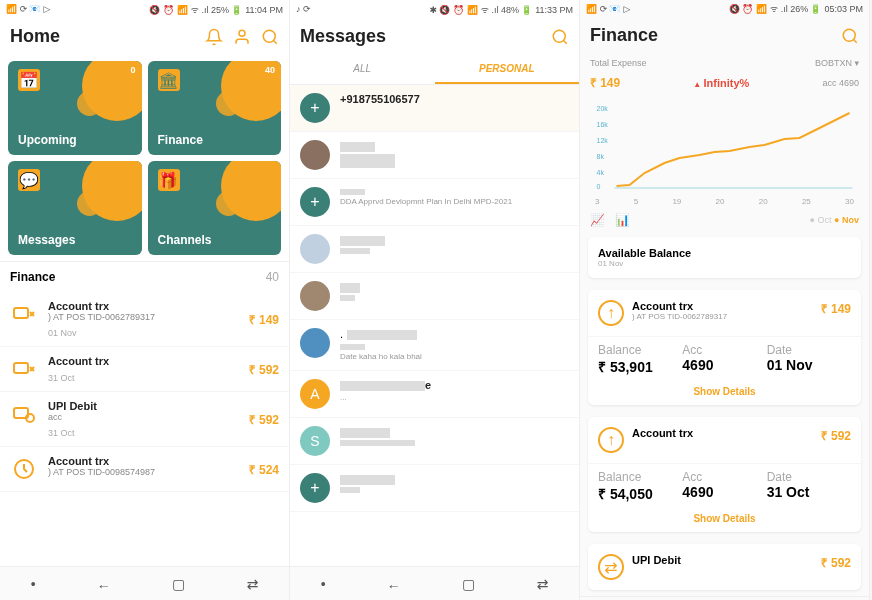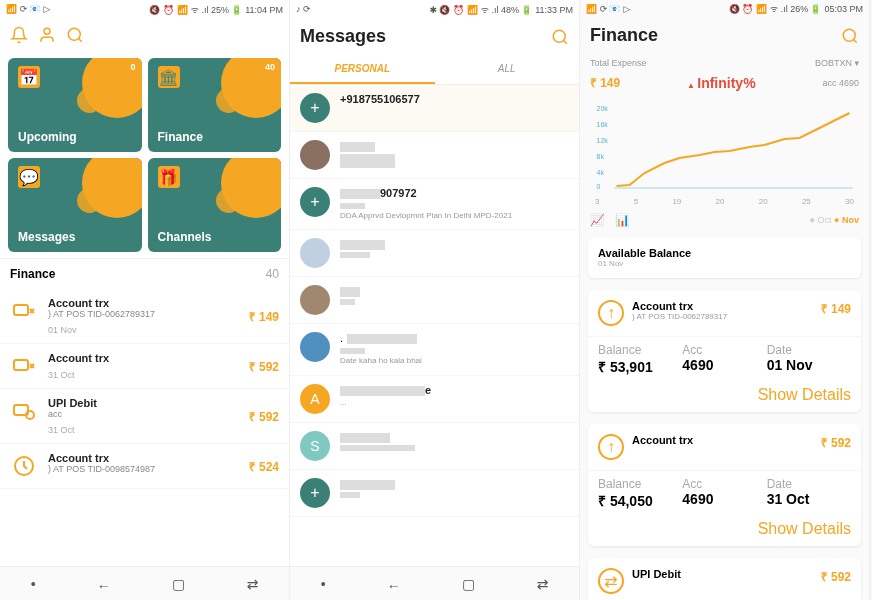--- a/index.html
+++ b/index.html
@@ -43,21 +43,21 @@
 .msg .mmid{flex:1;overflow:hidden}
 .msg .mtitle{font-size:11px;font-weight:600;color:#222}
 .msg .mdate{font-size:9px;color:#f5a623}
 .msg .msub{font-size:8px;color:#999;line-height:1.3}
 .msg .redact{background:#ddd;height:10px;margin:2px 0}
 .totalexp{padding:4px 10px;display:flex;font-size:9px}
 .totalexp .tlabel{color:#999}
 .totalexp .tacct{margin-left:auto;color:#999}
 .totalrow{padding:2px 10px 8px;display:flex;align-items:center;font-size:12px}
 .totalrow .amt{color:#f5a623;font-weight:700}
-.totalrow .inf{margin:0 auto;color:#e74c3c;font-weight:600;font-size:14px}
+.totalrow .inf{margin:0 auto;color:#e74c3c;font-weight:600;font-size:11px}
 .totalrow .inf::before{content:'▲ ';font-size:8px}
 .totalrow .acc{color:#999;font-size:9px}
 .chart{padding:4px 10px;height:110px;position:relative}
 .chart svg{width:100%;height:90px}
 .chart .xlabels{display:flex;justify-content:space-between;font-size:8px;color:#aaa;padding:0 5px}
 .charttools{display:flex;padding:4px 10px;align-items:center;gap:10px}
 .charttools .ct{color:#bbb;font-size:12px}
 .charttools .legend{margin-left:auto;font-size:9px}
 .charttools .loct{color:#ccc}
 .charttools .lnov{color:#f5a623;font-weight:600}
@@ -68,32 +68,33 @@
 .fcarddet .fhead{display:flex;padding:10px;gap:8px;align-items:flex-start}
 .fcarddet .fhead .ficon{width:26px;height:26px;border:2px solid #f5a623;border-radius:50%;display:flex;align-items:center;justify-content:center;color:#f5a623;flex-shrink:0}
 .fcarddet .fhead .fmid{flex:1}
 .fcarddet .fhead .fttl{font-size:11px;font-weight:600}
 .fcarddet .fhead .fsub{font-size:8px;color:#999}
 .fcarddet .fhead .famt{font-size:12px;font-weight:700;color:#f5a623}
 .fcarddet .fgrid{display:flex;padding:6px 10px;border-top:1px solid #f5f5f5}
 .fcarddet .fgrid .col{flex:1}
 .fcarddet .fgrid .clbl{font-size:12px;color:#aaa}
 .fcarddet .fgrid .cval{font-size:14px;font-weight:600}
-.fcarddet .showd{text-align:right;padding:4px 10px 8px;font-size:16px;color:#f5a623;font-weight:400}
+.fcarddet .showd{text-align:center;padding:4px 10px 8px;font-size:10px;color:#f5a623;font-weight:700}
 .dropdown{font-size:9px;color:#999}
 </style>
 </head>
 <body>
 
 <div class="screen">
   <div class="statusbar">
     <span class="left">📶 ⟳ 📧 ▷</span>
     <span>🔇 ⏰ 📶 ᯤ .ıl 25% 🔋 11:04 PM</span>
   </div>
   <div class="header">
+    <h1>Home</h1>
     <svg class="icon" viewBox="0 0 24 24" fill="none" stroke="currentColor" stroke-width="2">
         <path d="M18 8a6 6 0 0 0-12 0c0 7-3 9-3 9h18s-3-2-3-9M13.7 21a2 2 0 0 1-3.4 0"></path>
       </svg>
     <svg class="icon" viewBox="0 0 24 24" fill="none" stroke="currentColor" stroke-width="2">
         <path d="M20 21v-2a4 4 0 0 0-4-4H8a4 4 0 0 0-4 4v2M12 11a4 4 0 1 0 0-8 4 4 0 0 0 0 8z"></path>
       </svg>
     <svg class="icon" viewBox="0 0 24 24" fill="none" stroke="currentColor" stroke-width="2">
         <circle cx="11" cy="11" r="8"></circle>
         <path d="m21 21-4.35-4.35"></path>
       </svg>
@@ -200,44 +201,40 @@
     <span>✱ 🔇 ⏰ 📶 ᯤ .ıl 48% 🔋 11:33 PM</span>
   </div>
   <div class="header">
     <h1>Messages</h1>
     <svg class="icon" viewBox="0 0 24 24" fill="none" stroke="currentColor" stroke-width="2">
         <circle cx="11" cy="11" r="8"></circle>
         <path d="m21 21-4.35-4.35"></path>
       </svg>
   </div>
   <div class="tabs">
+    <div class="tab">ALL</div>
     <div class="tab active">PERSONAL</div>
-    <div class="tab">ALL</div>
   </div>
   <div class="msglist">
     <div class="msg hl">
       <div class="avatar add">+</div>
       <div class="mmid">
         <div class="mtitle">+918755106577</div>
       </div>
     </div>
     <div class="msg">
       <div class="avatar" style="background:#8a7060"></div>
       <div class="mmid">
           <div class="redact" style="width:35px"></div>
           <div class="redact" style="width:55px;height:14px"></div>
         </div>
     </div>
     <div class="msg">
       <div class="avatar add">+</div>
       <div class="mmid">
-        <div style="display:flex">
-            <div class="redact" style="width:40px"></div>
-            <div class="mtitle">907972</div>
-          </div>
         <div class="redact" style="width:25px;height:6px"></div>
         <div class="msub">DDA Apprvd Devlopmnt Plan In Delhi MPD-2021</div>
       </div>
     </div>
     <div class="msg">
       <div class="avatar" style="background:#c0d0e0"></div>
       <div class="mmid">
           <div class="redact" style="width:45px"></div>
           <div class="redact" style="width:30px;height:6px"></div>
         </div>

